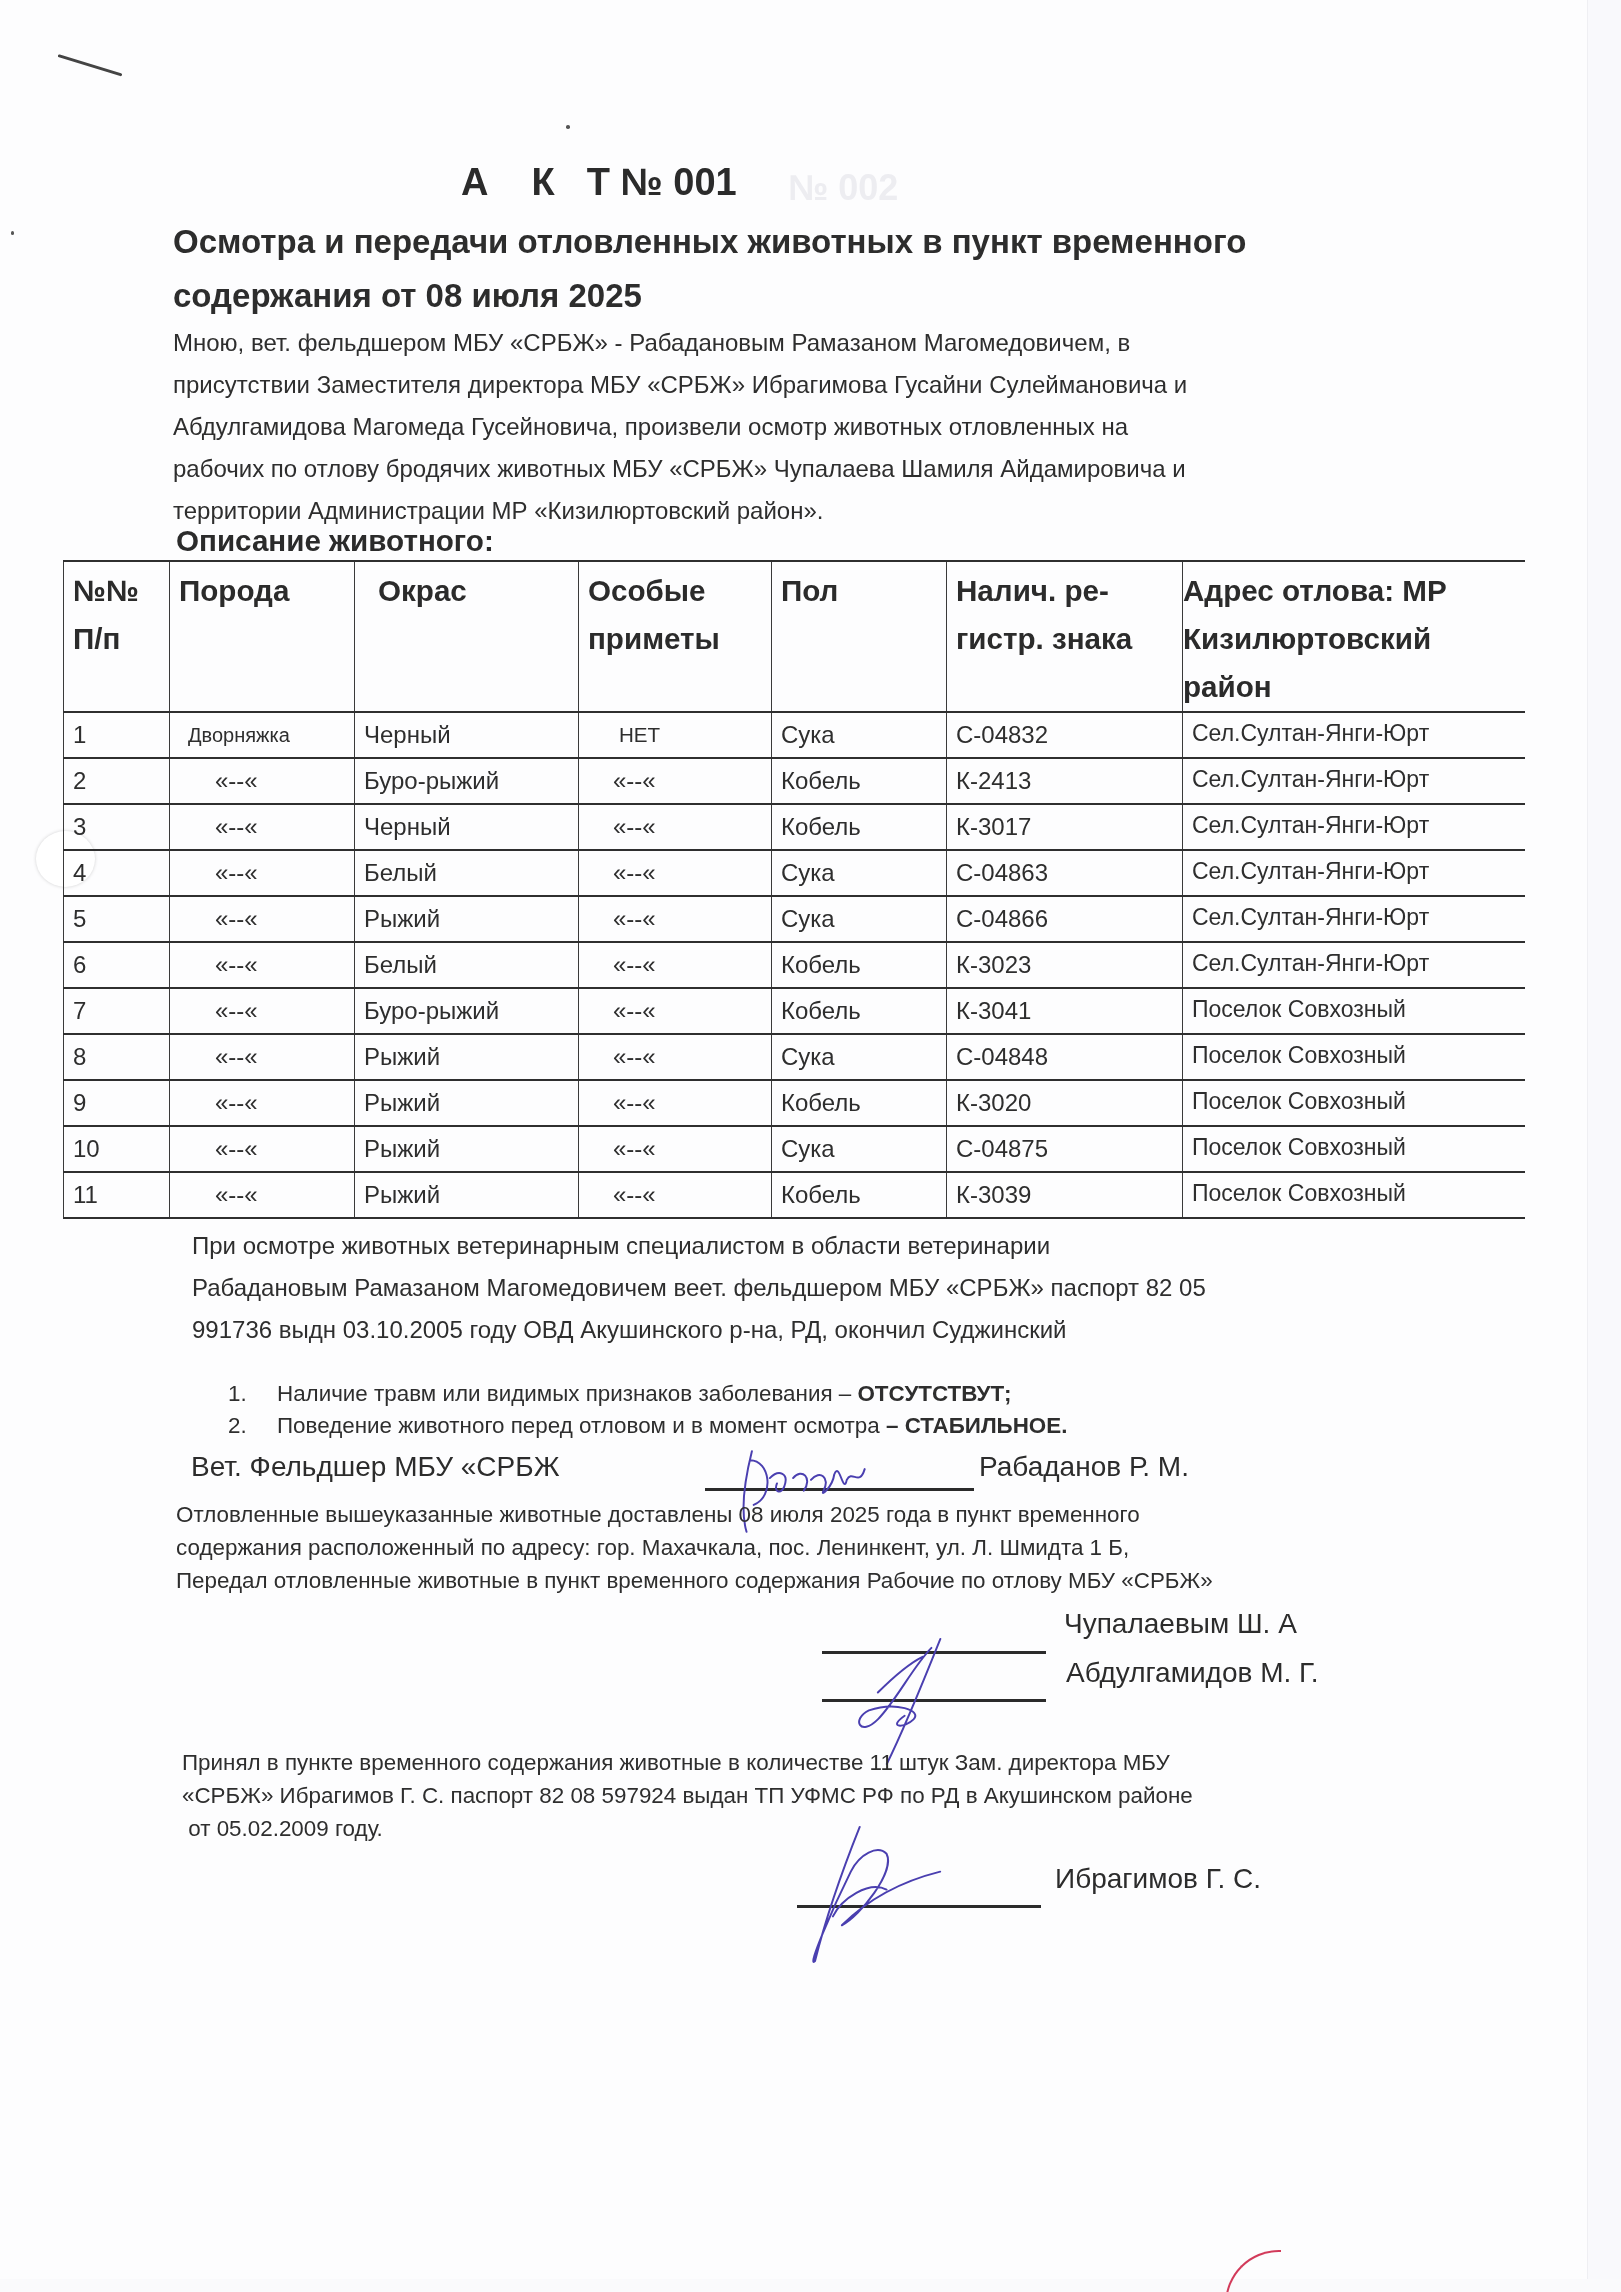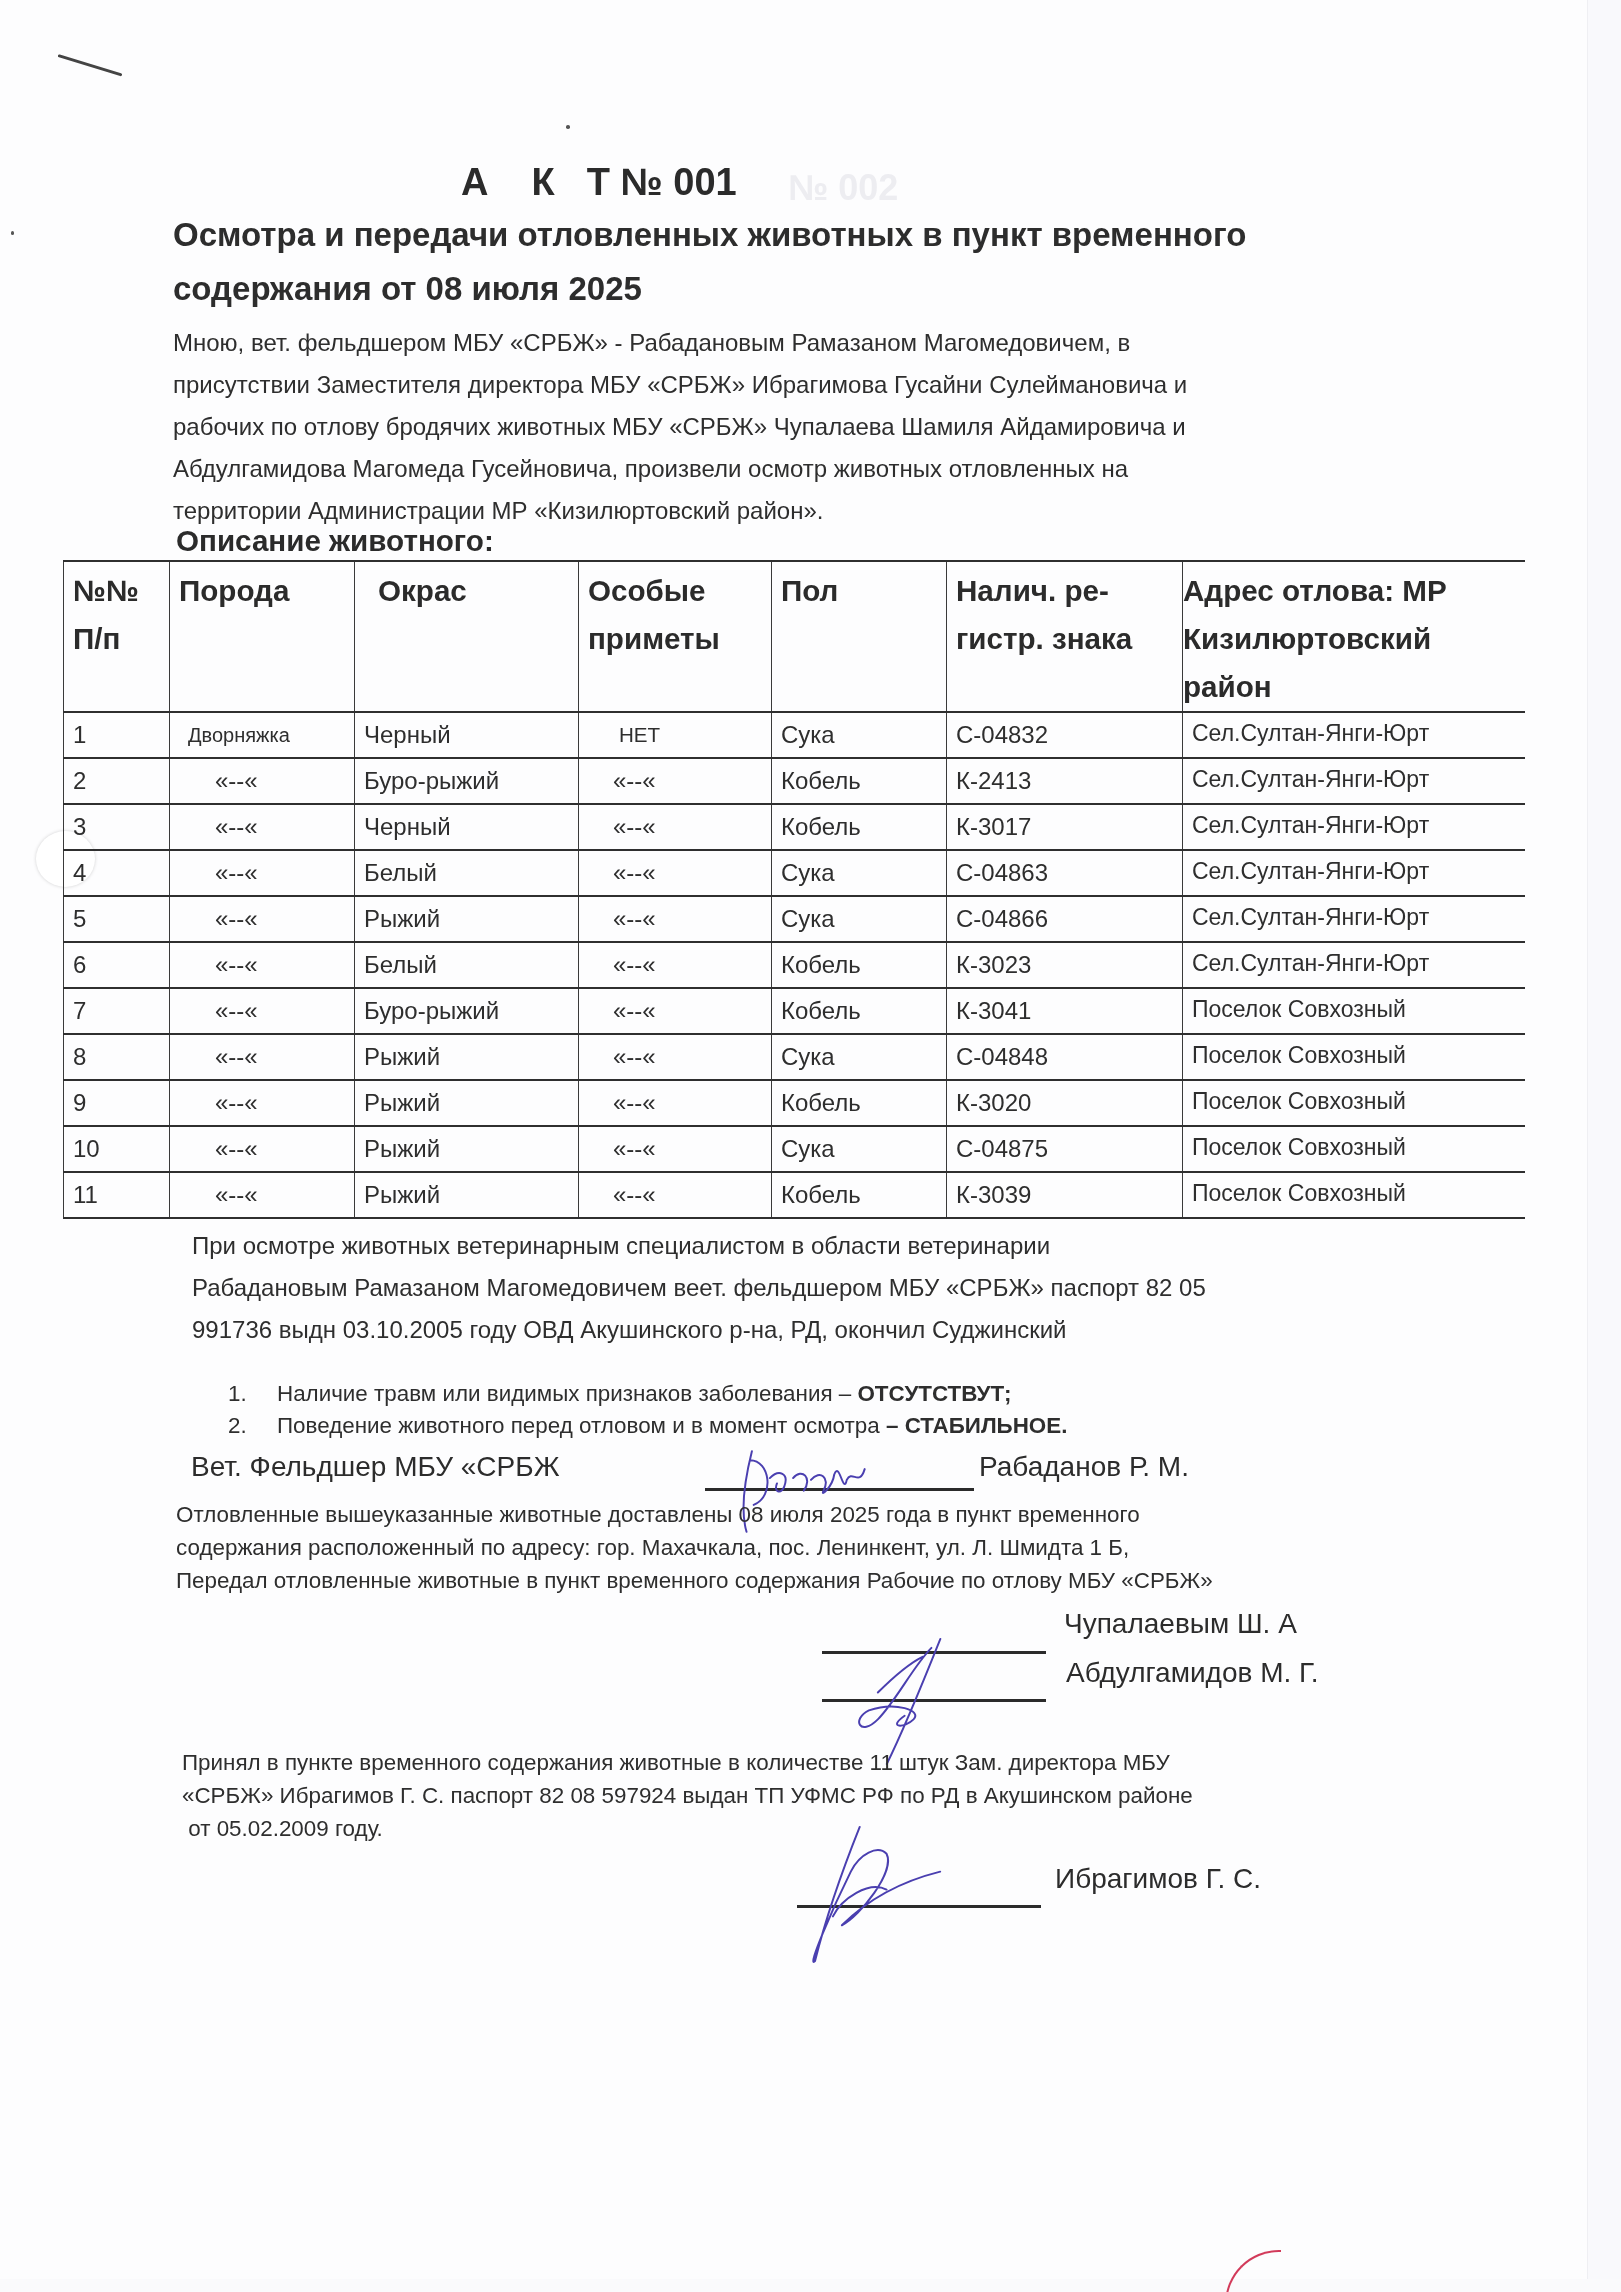--- a/index.html
+++ b/index.html
@@ -50,21 +50,21 @@
       letter-spacing: 0px;
       color: #2b2b2b;
     }
     .act-title .sp { display: inline-block; width: 43px; }
     .ghost-002 {
       left: 788px; top: 167px;
       font-size: 36px; font-weight: bold;
       color: #ededf1;
     }
     .subtitle {
-      left: 173px; top: 208px;
+      left: 173px; top: 215px;
       font-size: 33px; font-weight: bold;
       line-height: 54px;
       white-space: normal;
       width: 1281px;
       color: #2d2d2d;
     }
 
     .intro {
       left: 173px; top: 322px;
       font-size: 24px;
@@ -228,22 +228,22 @@
   <span>А</span><span class="sp"></span><span>К</span><span class="sp" style="width:32px"></span><span>Т № 001</span>
 </div>
 <div class="abs subtitle">
   <div>Осмотра и передачи отловленных животных в пункт временного</div>
   <div>содержания от 08 июля 2025</div>
 </div>
 
 <div class="abs intro">
   <p>Мною, вет. фельдшером МБУ «СРБЖ»   - Рабадановым Рамазаном Магомедовичем, в</p>
   <p>присутствии Заместителя директора МБУ  «СРБЖ» Ибрагимова Гусайни Сулеймановича и</p>
+  <p>Абдулгамидова Магомеда Гусейновича, произвели осмотр животных отловленных на</p>
   <p>рабочих по отлову бродячих животных МБУ «СРБЖ» Чупалаева Шамиля Айдамировича и</p>
-  <p>Абдулгамидова Магомеда Гусейновича, произвели осмотр животных отловленных на</p>
   <p>территории Администрации МР «Кизилюртовский район».</p>
 </div>
 
 <div class="abs section-label">Описание животного:</div>
 
 <table class="tbl">
   <colgroup>
     <col style="width:106px">
     <col style="width:185px">
     <col style="width:224px">

